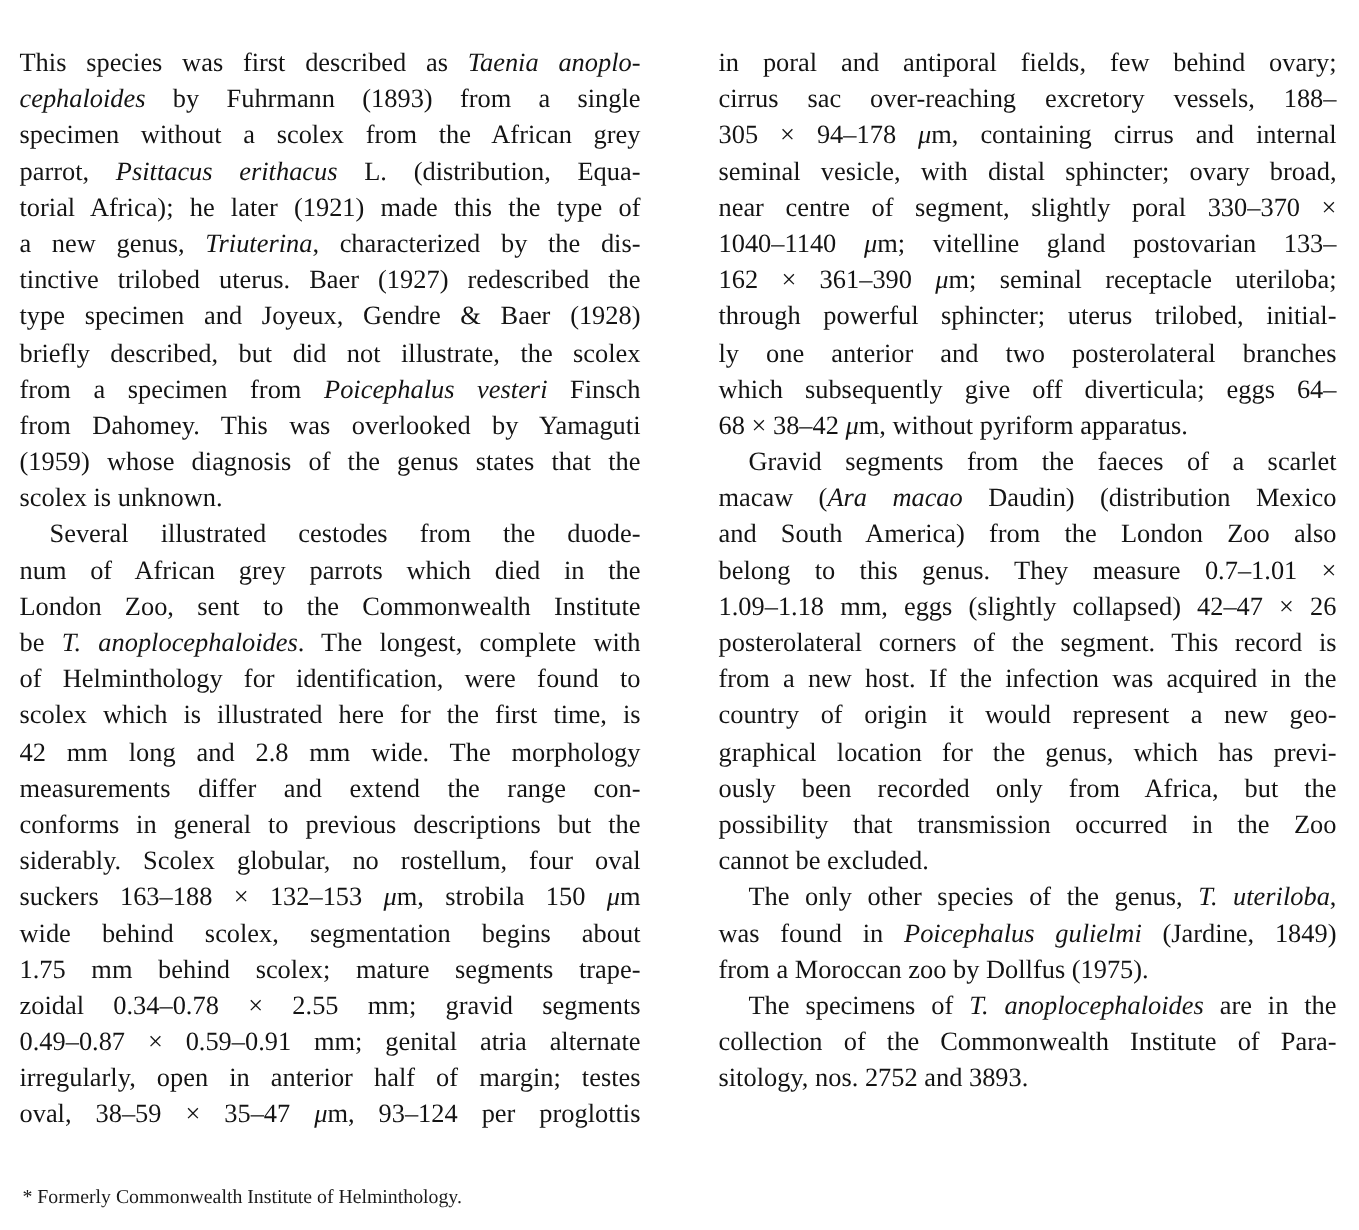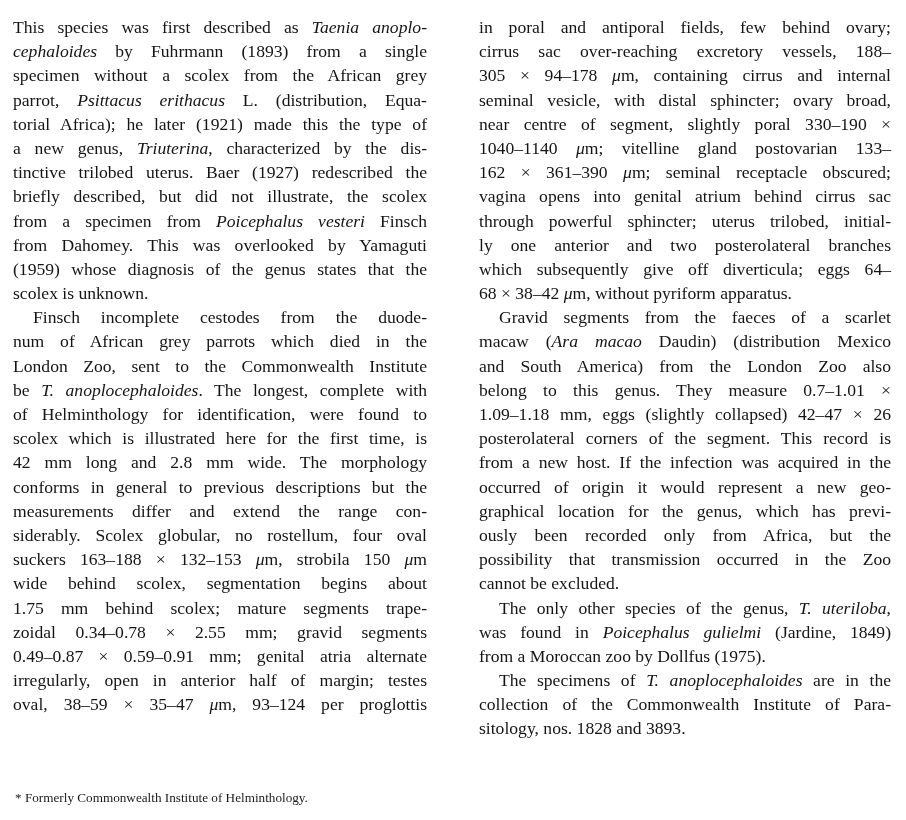--- a/index.html
+++ b/index.html
@@ -10,21 +10,21 @@
     body {
       width: 906px;
       height: 820px;
       position: relative;
       overflow: hidden;
       color: #141414;
       font-family: "Liberation Serif", "DejaVu Serif", serif;
     }
     .col {
       position: absolute;
-      top: 15px;
+      top: 29px;
     }
     .col-left { left: 13px; width: 414px; }
     .col-right { left: 479px; width: 412px; }
     .line {
       height: 24.2px;
       line-height: 24.2px;
       font-size: 17.6px;
       white-space: nowrap;
       text-align: justify;
       text-align-last: justify;
@@ -54,68 +54,68 @@
 <body>
 
 <div class="col col-left" id="left-col">
     <div class="line"><span>This species was first described as </span><span class="it">Taenia anoplo-</span></div>
     <div class="line"><span class="it">cephaloides</span><span> by Fuhrmann (1893) from a single</span></div>
     <div class="line"><span>specimen without a scolex from the African grey</span></div>
     <div class="line"><span>parrot, </span><span class="it">Psittacus erithacus</span><span> L. (distribution, Equa-</span></div>
     <div class="line"><span>torial Africa); he later (1921) made this the type of</span></div>
     <div class="line"><span>a new genus, </span><span class="it">Triuterina</span><span>, characterized by the dis-</span></div>
     <div class="line"><span>tinctive trilobed uterus. Baer (1927) redescribed the</span></div>
+    <div class="line"><span>type specimen and Joyeux, Gendre &amp; Baer (1928)</span></div>
     <div class="line"><span>briefly described, but did not illustrate, the scolex</span></div>
     <div class="line"><span>from a specimen from </span><span class="it">Poicephalus vesteri</span><span> Finsch</span></div>
     <div class="line"><span>from Dahomey. This was overlooked by Yamaguti</span></div>
     <div class="line"><span>(1959) whose diagnosis of the genus states that the</span></div>
     <div class="line last"><span>scolex is unknown.</span></div>
-    <div class="line indent"><span>Finsch incomplete cestodes from the duode-</span></div>
+    <div class="line indent"><span>Several illustrated cestodes from the duode-</span></div>
     <div class="line"><span>num of African grey parrots which died in the</span></div>
     <div class="line"><span>London Zoo, sent to the Commonwealth Institute</span></div>
     <div class="line"><span>be </span><span class="it">T. anoplocephaloides</span><span>. The longest, complete with</span></div>
     <div class="line"><span>of Helminthology for identification, were found to</span></div>
     <div class="line"><span>scolex which is illustrated here for the first time, is</span></div>
     <div class="line"><span>42 mm long and 2.8 mm wide. The morphology</span></div>
+    <div class="line"><span>measurements differ and extend the range con-</span></div>
     <div class="line"><span>conforms in general to previous descriptions but the</span></div>
-    <div class="line"><span>measurements differ and extend the range con-</span></div>
     <div class="line"><span>siderably. Scolex globular, no rostellum, four oval</span></div>
     <div class="line"><span>suckers 163–188 × 132–153 </span><span class="it">μ</span><span>m, strobila 150 </span><span class="it">μ</span><span>m</span></div>
     <div class="line"><span>wide behind scolex, segmentation begins about</span></div>
     <div class="line"><span>1.75 mm behind scolex; mature segments trape-</span></div>
     <div class="line"><span>zoidal 0.34–0.78 × 2.55 mm; gravid segments</span></div>
     <div class="line"><span>0.49–0.87 × 0.59–0.91 mm; genital atria alternate</span></div>
     <div class="line"><span>irregularly, open in anterior half of margin; testes</span></div>
     <div class="line"><span>oval, 38–59 × 35–47 </span><span class="it">μ</span><span>m, 93–124 per proglottis</span></div>
   </div>
 <div class="col col-right" id="right-col">
     <div class="line"><span>in poral and antiporal fields, few behind ovary;</span></div>
     <div class="line"><span>cirrus sac over-reaching excretory vessels, 188–</span></div>
     <div class="line"><span>305 × 94–178 </span><span class="it">μ</span><span>m, containing cirrus and internal</span></div>
     <div class="line"><span>seminal vesicle, with distal sphincter; ovary broad,</span></div>
-    <div class="line"><span>near centre of segment, slightly poral 330–190 ×</span></div>
+    <div class="line"><span>near centre of segment, slightly poral 330–370 ×</span></div>
     <div class="line"><span>1040–1140 </span><span class="it">μ</span><span>m; vitelline gland postovarian 133–</span></div>
-    <div class="line"><span>162 × 361–390 </span><span class="it">μ</span><span>m; seminal receptacle obscured;</span></div>
-    <div class="line"><span>vagina opens into genital atrium behind cirrus sac</span></div>
+    <div class="line"><span>162 × 361–390 </span><span class="it">μ</span><span>m; seminal receptacle uteriloba;</span></div>
     <div class="line"><span>through powerful sphincter; uterus trilobed, initial-</span></div>
     <div class="line"><span>ly one anterior and two posterolateral branches</span></div>
     <div class="line"><span>which subsequently give off diverticula; eggs 64–</span></div>
     <div class="line last"><span>68 × 38–42 </span><span class="it">μ</span><span>m, without pyriform apparatus.</span></div>
     <div class="line indent"><span>Gravid segments from the faeces of a scarlet</span></div>
     <div class="line"><span>macaw (</span><span class="it">Ara macao</span><span> Daudin) (distribution Mexico</span></div>
     <div class="line"><span>and South America) from the London Zoo also</span></div>
     <div class="line"><span>belong to this genus. They measure 0.7–1.01 ×</span></div>
     <div class="line"><span>1.09–1.18 mm, eggs (slightly collapsed) 42–47 × 26</span></div>
     <div class="line"><span>posterolateral corners of the segment. This record is</span></div>
     <div class="line"><span>from a new host. If the infection was acquired in the</span></div>
-    <div class="line"><span>occurred of origin it would represent a new geo-</span></div>
+    <div class="line"><span>country of origin it would represent a new geo-</span></div>
     <div class="line"><span>graphical location for the genus, which has previ-</span></div>
     <div class="line"><span>ously been recorded only from Africa, but the</span></div>
     <div class="line"><span>possibility that transmission occurred in the Zoo</span></div>
     <div class="line last"><span>cannot be excluded.</span></div>
     <div class="line indent"><span>The only other species of the genus, </span><span class="it">T. uteriloba</span><span>,</span></div>
     <div class="line"><span>was found in </span><span class="it">Poicephalus gulielmi</span><span> (Jardine, 1849)</span></div>
     <div class="line last"><span>from a Moroccan zoo by Dollfus (1975).</span></div>
     <div class="line indent"><span>The specimens of </span><span class="it">T. anoplocephaloides</span><span> are in the</span></div>
     <div class="line"><span>collection of the Commonwealth Institute of Para-</span></div>
-    <div class="line last"><span>sitology, nos. 1828 and 3893.</span></div>
+    <div class="line last"><span>sitology, nos. 2752 and 3893.</span></div>
   </div>
 <div class="footnote">* Formerly Commonwealth Institute of Helminthology.</div>
 
 </body></html>

